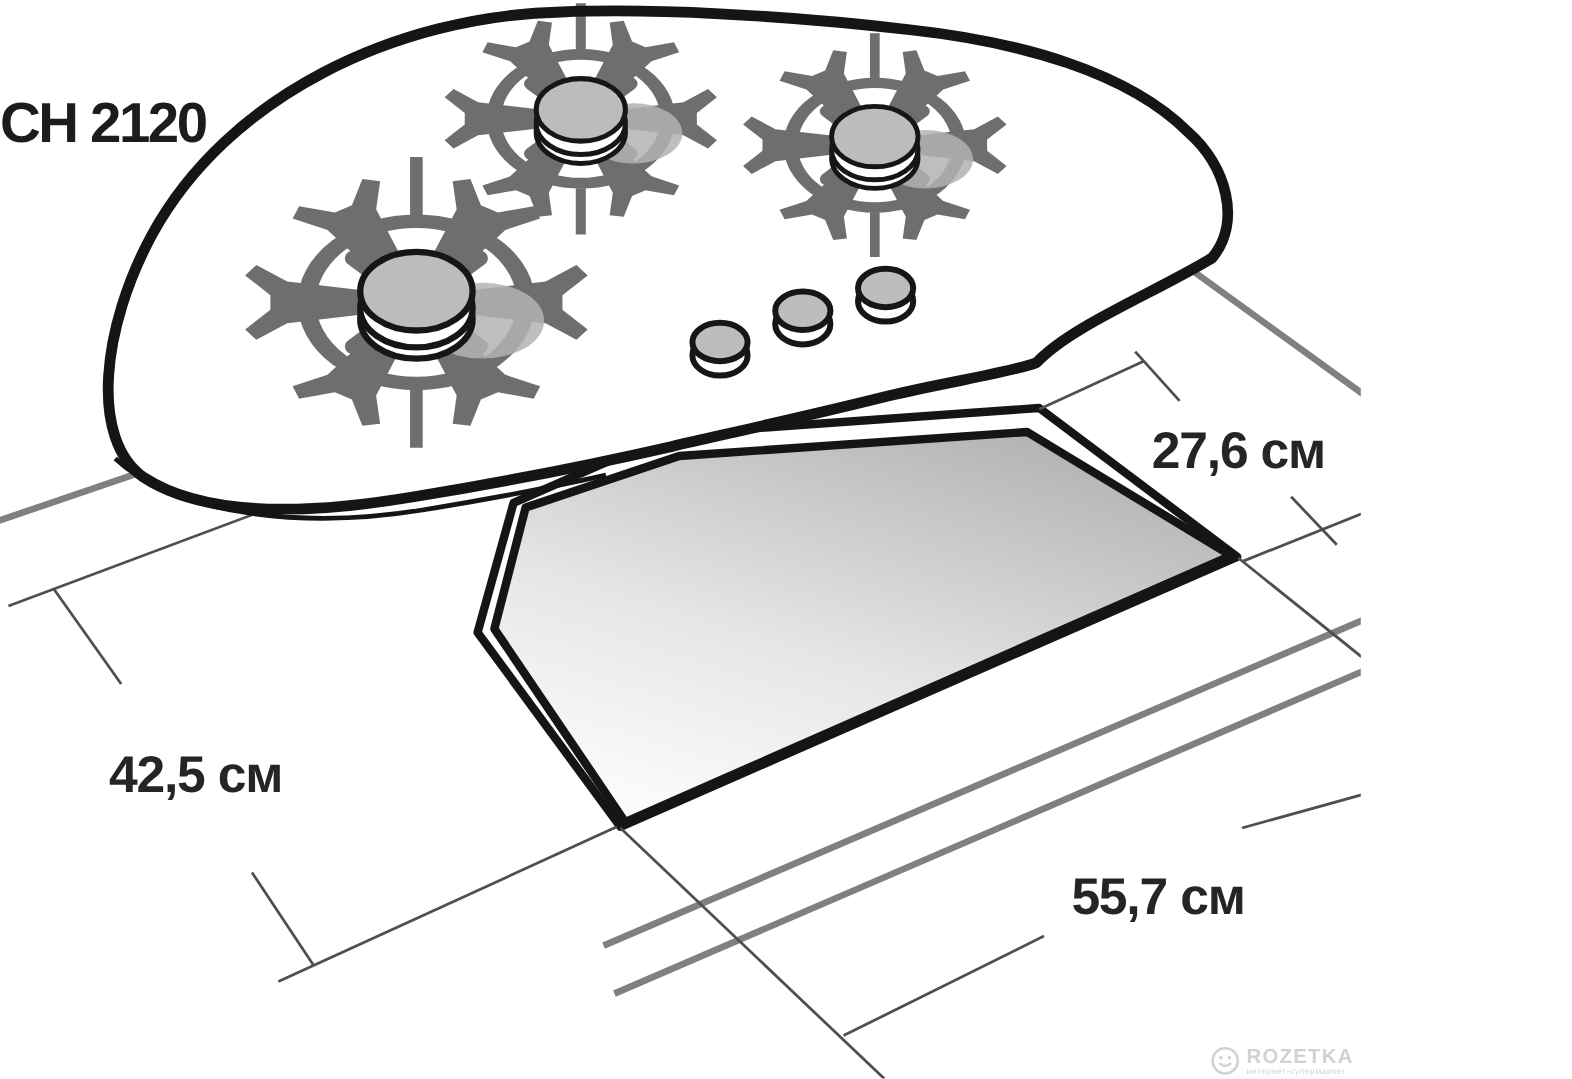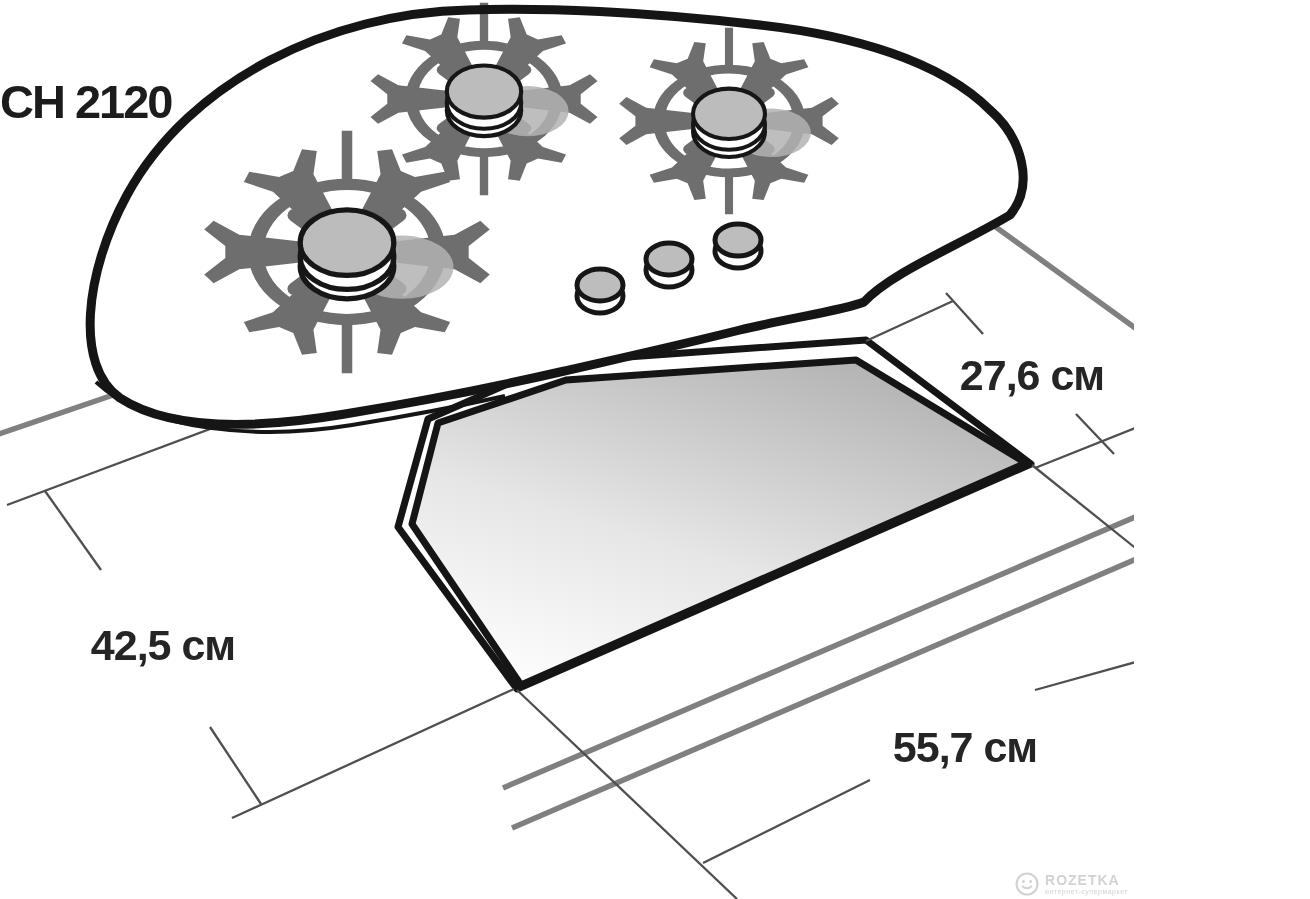--- a/index.html
+++ b/index.html
@@ -36,21 +36,21 @@
   .dim-label{
     font-size:43px;font-weight:bold;fill:#252525;text-anchor:middle;letter-spacing:-1px;
   }
   
   .watermark{
     position:absolute;right:6px;bottom:2px;
     display:flex;align-items:center;gap:5px;
     color:#d2d2d2;user-select:none;
   }
   .wm-text{display:flex;flex-direction:column;line-height:1;}
-  .wm-brand{font-size:14px;font-weight:bold;letter-spacing:1px;}
+  .wm-brand{font-size:17px;font-weight:bold;letter-spacing:1px;}
   .wm-tagline{font-size:7px;letter-spacing:.5px;margin-top:1px;}
 </style>
 </head>
 <body>
 
 <div class="canvas">
 <svg width="1310" height="899" viewBox="0 0 1310 899">
   <defs>
     <linearGradient id="cutGrad" x1="0.7" y1="0" x2="0.12" y2="1">
       <stop offset="0" stop-color="#b4b4b4"></stop>

